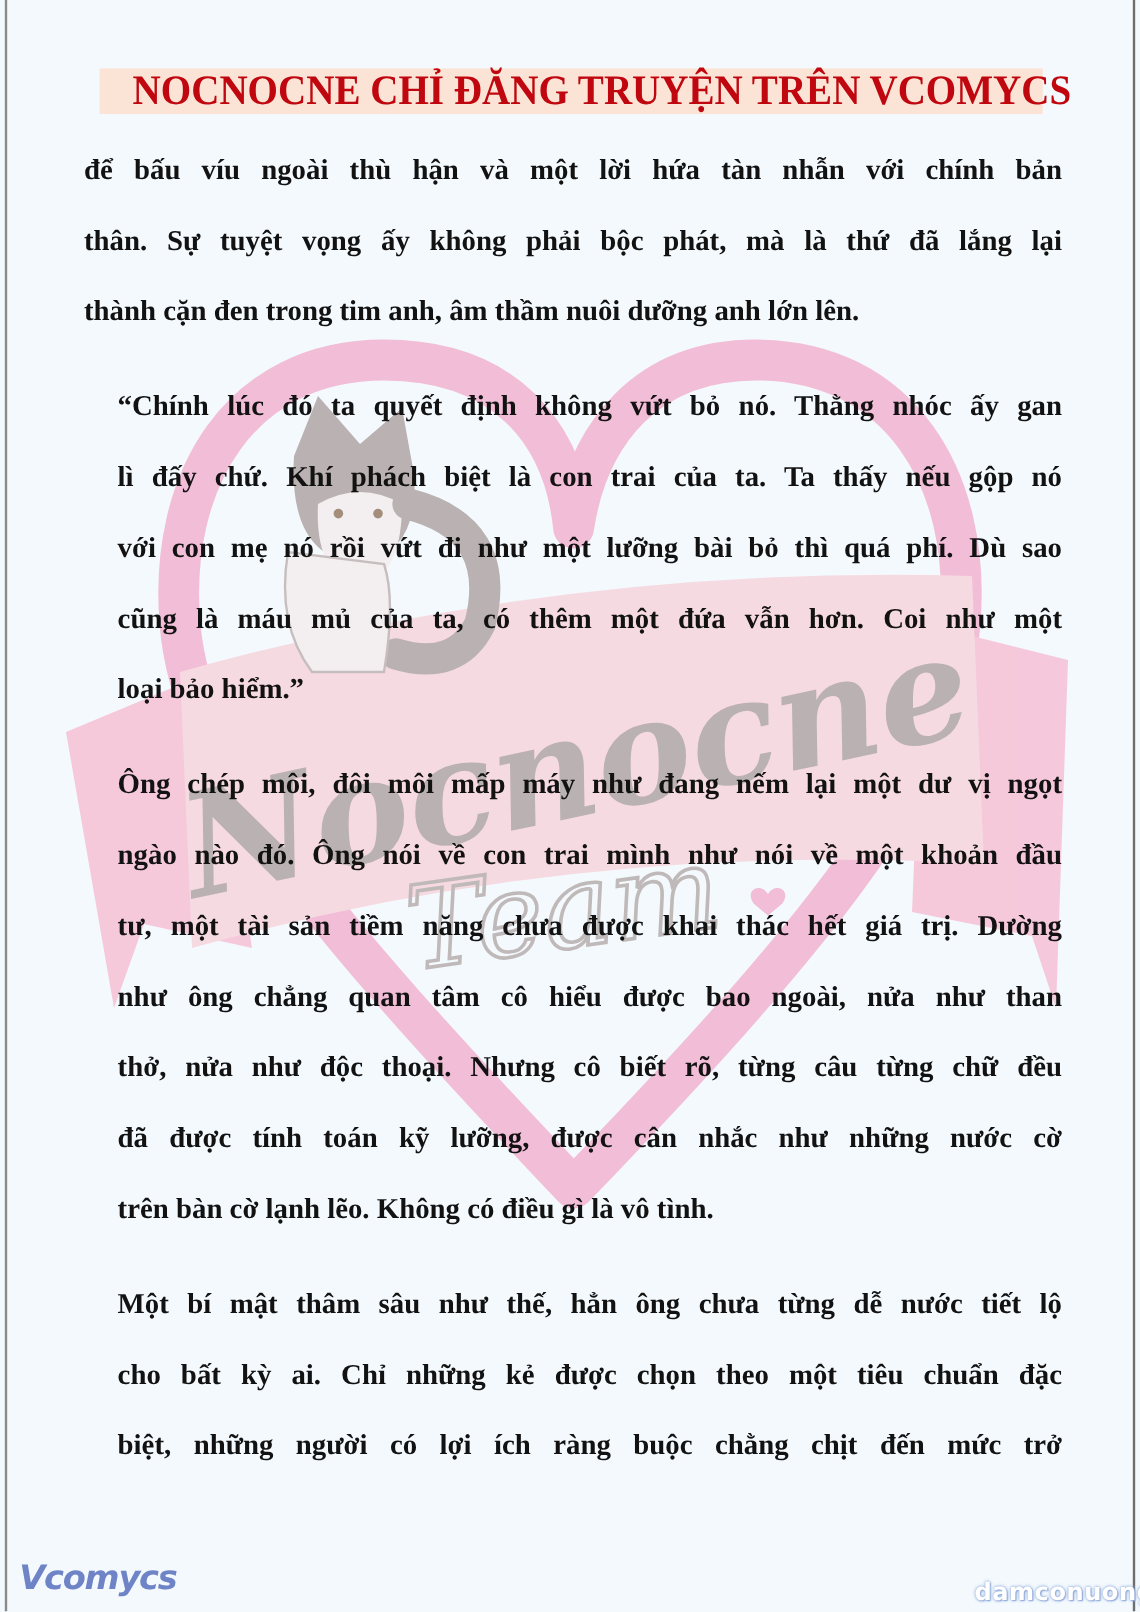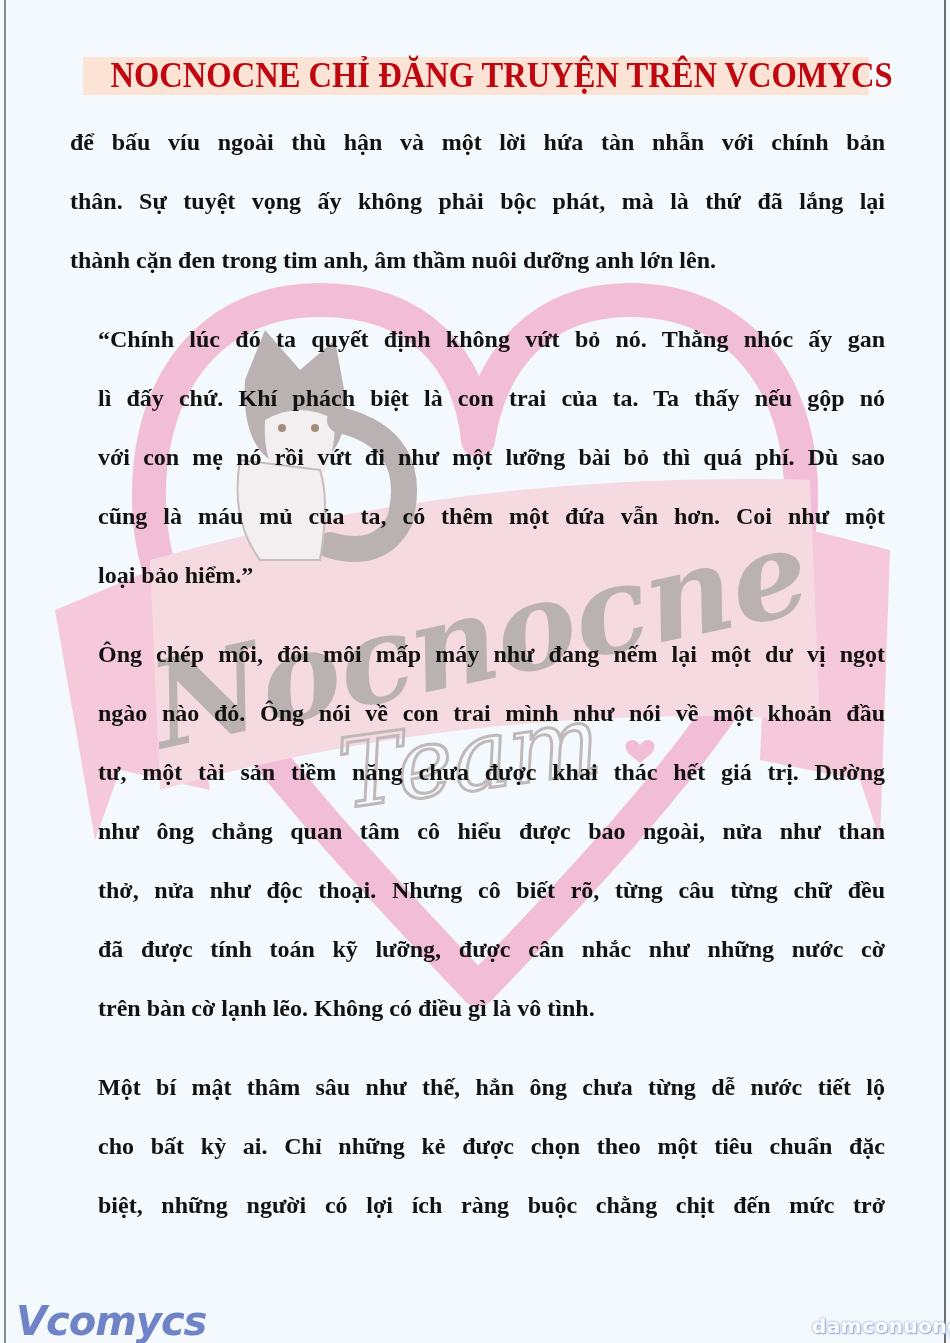--- a/index.html
+++ b/index.html
@@ -36,21 +36,21 @@
       margin: 0; color: #121212; font-weight: bold; font-size: 24px;
       line-height: 59px; text-align: justify; text-align-last: left;
       font-family: "Liberation Serif", "DejaVu Serif", serif;
     }
     .line { display: block; white-space: nowrap; text-align: justify; text-align-last: justify; }
     .line.last { text-align-last: left; }
     .para + .para { margin-top: 20px; margin-left: 28px; }
     .logo-vcomycs {
       position: absolute; left: 16px; top: 1298px; color: #6f84c6;
       font-family: "DejaVu Sans", sans-serif; font-style: italic; font-weight: bold;
-      font-size: 40px; letter-spacing: -1px; z-index: 2;
+      font-size: 28px; letter-spacing: -1px; z-index: 2;
     }
     .logo-damconuong {
       position: absolute; left: 812px; top: 1314px; color: #ffffff;
       font-family: "DejaVu Sans", sans-serif; font-size: 20px; font-weight: bold;
       letter-spacing: 0.5px;
       text-shadow: 0 0 2px #9fb6e0, 0 0 3px #9fb6e0, 1px 1px 1px #8aa4d6;
       z-index: 2;
     }
   </style>
 </head>

